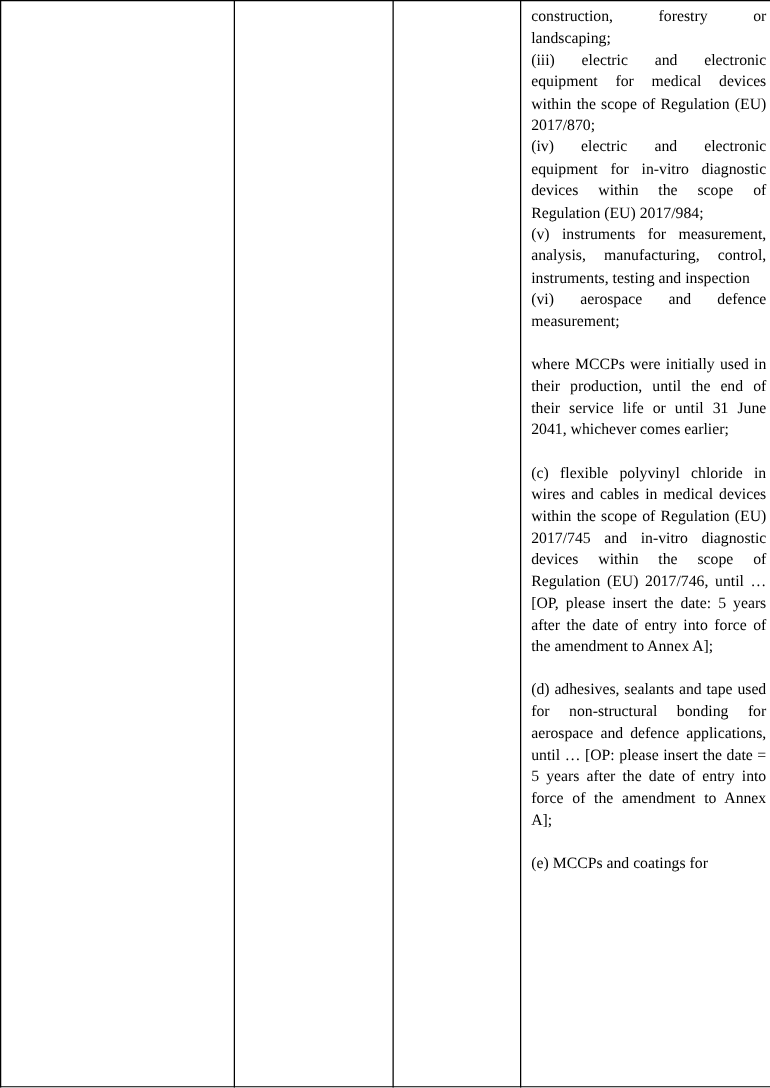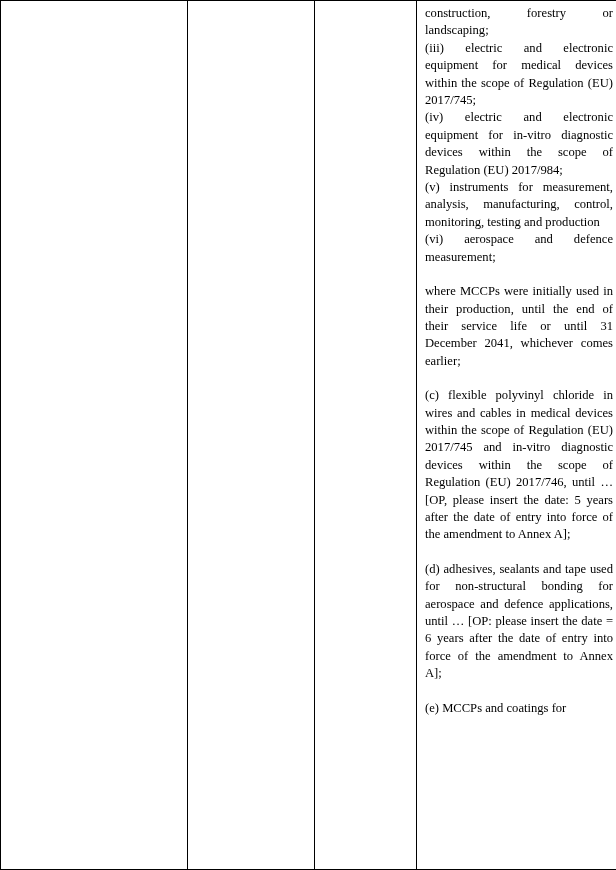--- a/index.html
+++ b/index.html
@@ -94,30 +94,30 @@
       </td>
       <td class="col2">
         <div class="cell-inner empty-cell"></div>
       </td>
       <td class="col3">
         <div class="cell-inner empty-cell"></div>
       </td>
       <td class="col4">
         <div class="cell-inner last">
           <p class="para first">construction, forestry or landscaping;</p>
-          <p class="para">(iii) electric and electronic equipment for medical devices within the scope of Regulation (EU) 2017/745;</p>
+          <p class="para">(iii) electric and electronic equipment for medical devices within the scope of Regulation (EU) 2017/870;</p>
           <p class="para">(iv) electric and electronic equipment for in-vitro diagnostic devices within the scope of Regulation (EU) 2017/984;</p>
-          <p class="para">(v) instruments for measurement, analysis, manufacturing, control, monitoring, testing and production</p>
+          <p class="para">(v) instruments for measurement, analysis, manufacturing, control, instruments, testing and inspection</p>
           <p class="para">(vi) aerospace and defence measurement;</p>
           <p class="spacer"></p>
-          <p class="para">where MCCPs were initially used in their production, until the end of their service life or until 31 December 2041, whichever comes earlier;</p>
+          <p class="para">where MCCPs were initially used in their production, until the end of their service life or until 31 June 2041, whichever comes earlier;</p>
           <p class="spacer"></p>
           <p class="para">(c) flexible polyvinyl chloride in wires and cables in medical devices within the scope of Regulation (EU) 2017/745 and in-vitro diagnostic devices within the scope of Regulation (EU) 2017/746, until … [OP, please insert the date: 5 years after the date of entry into force of the amendment to Annex A];</p>
           <p class="spacer"></p>
-          <p class="para">(d) adhesives, sealants and tape used for non-structural bonding for aerospace and defence applications, until … [OP: please insert the date = 6 years after the date of entry into force of the amendment to Annex A];</p>
+          <p class="para">(d) adhesives, sealants and tape used for non-structural bonding for aerospace and defence applications, until … [OP: please insert the date = 5 years after the date of entry into force of the amendment to Annex A];</p>
           <p class="spacer"></p>
           <p class="para">(e)  MCCPs and coatings for</p>
         </div>
       </td>
     </tr>
   </tbody>
     </table>
 
   <div class="bottom-rule"></div>
 </div>

